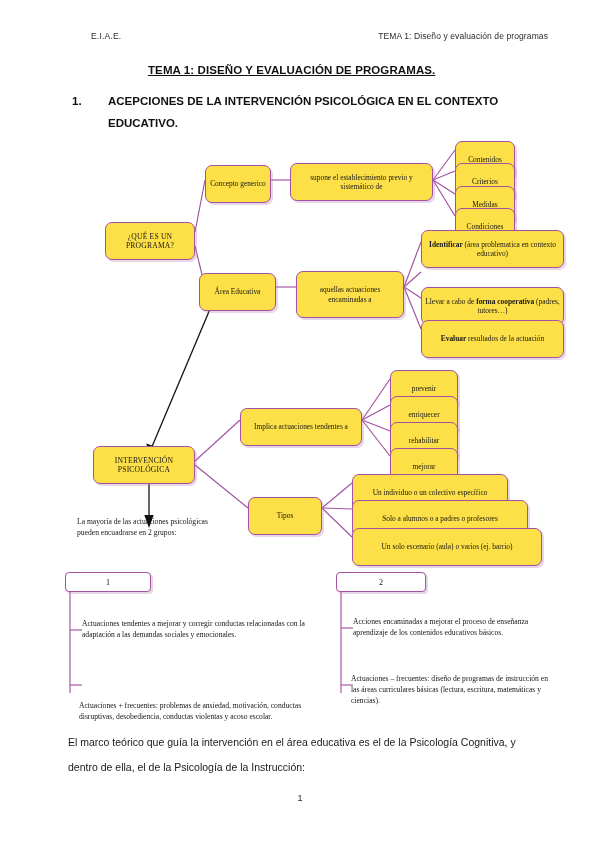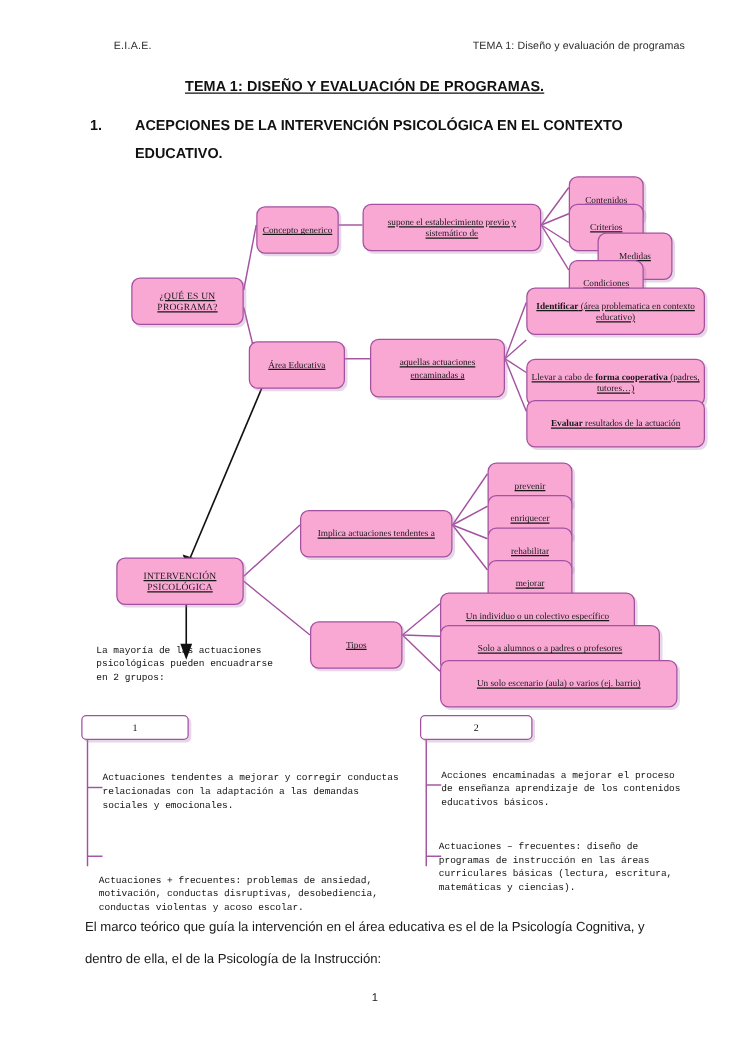--- a/index.html
+++ b/index.html
@@ -39,51 +39,50 @@
   .title-sub .txt { display:block; margin-left:36px; }
 
   
   .diagram { position:absolute; left:0; top:0; width:600px; height:848px; }
   .diagram svg { position:absolute; left:0; top:0; }
 
   .nb {
     position:absolute;
     border:1.15px solid #A351A0;
     border-radius:7px;
-    background:#f9a8d4;
+    background:#fde047;
     box-shadow:2px 2px 0 rgba(180,130,185,0.33);
     font-family:"Liberation Serif", serif;
     font-size:7.4px;
     color:#171717;
     display:flex; align-items:center; justify-content:center;
     text-align:center;
     line-height:1.22;
     padding:18px 3px;
-    text-decoration:underline;
   }
   .nb.caps { font-size:7.6px; letter-spacing:0.2px; }
   .nb b { font-weight:bold; }
 
   
   .numbox {
     position:absolute;
     border:1.15px solid #A351A0;
     border-radius:4px;
     background:#fff;
     box-shadow:2px 2px 0 rgba(180,130,185,0.33);
     font-family:"Liberation Serif", serif;
     font-size:8px;
     display:flex; align-items:center; justify-content:center;
     color:#111;
   }
 
   
   .ptext {
     position:absolute;
-    font-family:Liberation Mono, monospace;
+    font-family:Liberation Serif, serif;
     font-size:7.6px;
     line-height:1.45;
     color:#141414;
   }
 
   
   .closing {
     position:absolute; left:68px; top:730px; width:470px;
     font-size:10.5px; line-height:25px; color:#1a1a1a;
   }
@@ -162,21 +161,21 @@
     <div class="nb caps" style="left:105px; top:222px; width:90px; height:21px;">¿QUÉ ES UN PROGRAMA?</div>
 
     <div class="nb" style="left:205px; top:165px; width:66px; height:38px;">Concepto generico</div>
     <div class="nb" style="left:199px; top:273px; width:77px; height:28px;">Área Educativa</div>
 
     <div class="nb" style="left:290px; top:163px; width:143px; height:34px;">supone el establecimiento previo y sistemático de</div>
     <div class="nb" style="left:296px; top:271px; width:108px; height:47px;">aquellas actuaciones encaminadas a</div>
 
     <div class="nb" style="left:455px; top:141px; width:60px; height:18px;">Contenidos</div>
     <div class="nb" style="left:455px; top:163px; width:60px; height:18px;">Criterios</div>
-    <div class="nb" style="left:455px; top:186px; width:60px; height:18px;margin-left:23px;">Medidas</div>
+    <div class="nb" style="left:455px; top:186px; width:60px; height:18px;">Medidas</div>
     <div class="nb" style="left:455px; top:208px; width:60px; height:18px;">Condiciones</div>
 
     <div class="nb" style="left:421px; top:230px; width:143px; height:26px;">
       <span><b>Identificar</b><span> (área problematica en contexto educativo)</span></span>
     </div>
     <div class="nb" style="left:421px; top:287px; width:143px; height:26px;">
       <span><span>Llevar a cabo de </span><b>forma cooperativa</b><span> (padres, tutores…)</span></span>
     </div>
     <div class="nb" style="left:421px; top:320px; width:143px; height:20px;text-align:center;">
       <span><b>Evaluar</b><span> resultados de la actuación</span></span>

